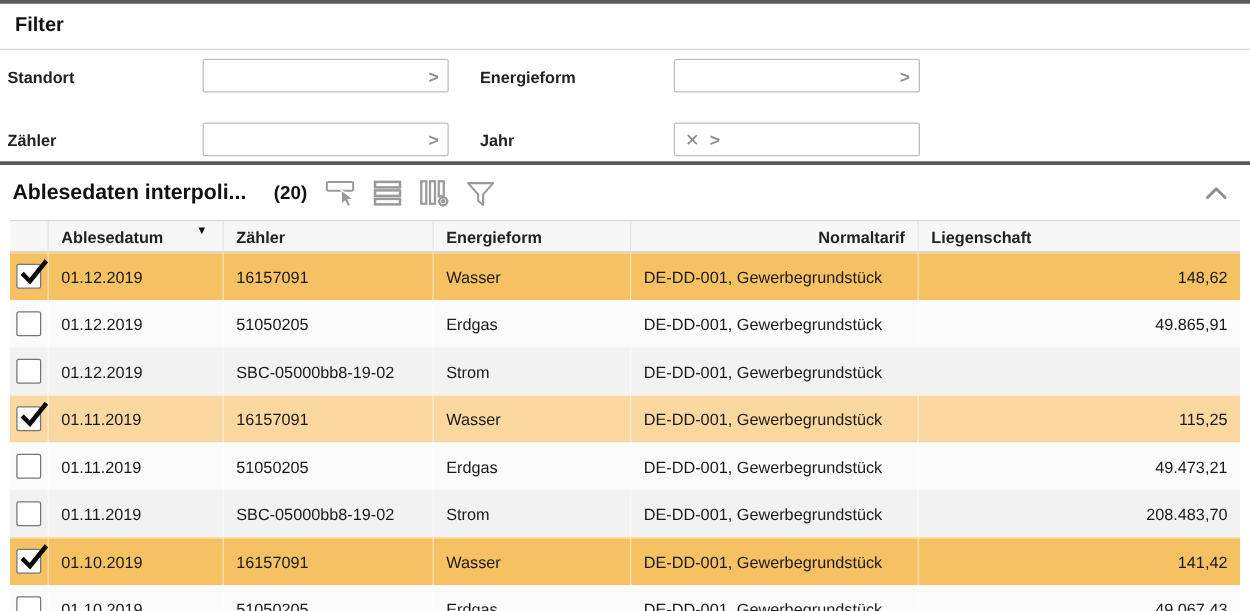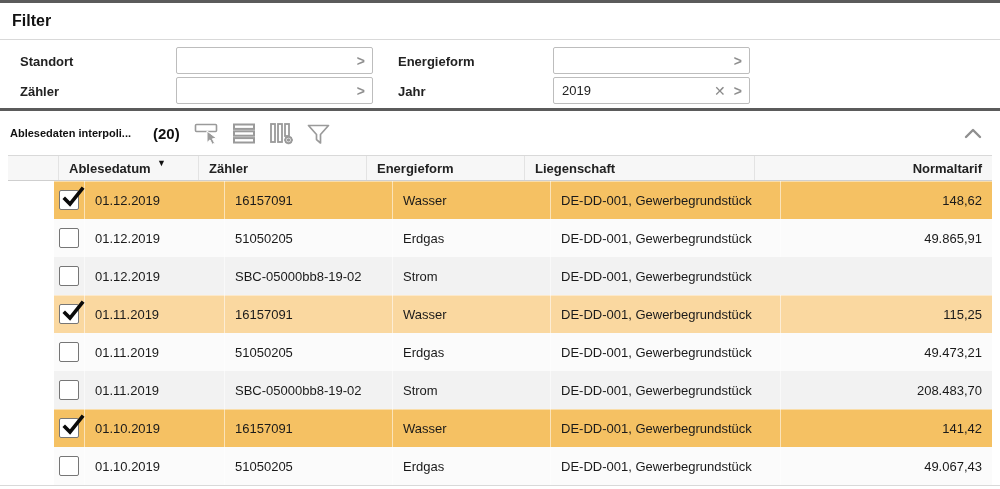--- a/index.html
+++ b/index.html
@@ -8,63 +8,63 @@
     width:1000px; height:489px; overflow:hidden;
     font-family:"Liberation Sans", sans-serif;
     font-size:13px; color:#1a1a1a; background:#fff;
   }
   .panel-border { height:3px; background:#5b5b5b; }
 
   
   .filter-title { font-size:16px; font-weight:bold; padding:9px 12px 9px; color:#111; }
   .filter-form {
     border-top:1px solid #d9d9d9;
-    padding:7px 0 4px 20px;
+    padding:7px 0 4px 6px;
     display:grid;
     grid-template-columns:156px 197px 25px 155px 197px;
-    row-gap:3px;
+    row-gap:24px;
     align-items:center;
   }
   .f-label { font-weight:bold; color:#222; padding-top:1px; }
   .input-box {
     height:27px; border:1px solid #bdbdbd; border-radius:2px; background:#fff;
     display:flex; align-items:center; padding:0 7px 0 8px; gap:8px;
   }
   .input-box input {
     border:none; outline:none; flex:1; min-width:0;
     font:inherit; color:#222; background:transparent; padding:0;
   }
   .vh-btn {
     color:#8f8f8f; font-weight:bold; font-size:14px; line-height:1;
     cursor:pointer; user-select:none; flex:0 0 auto;
   }
   .clear-btn { font-size:14px; font-weight:normal; color:#8a8a8a; }
 
   
   .panel2-header { display:flex; align-items:center; height:44px; padding:0 16px 0 10px; }
-  .panel2-title { font-size:11px; font-weight:bold; color:#111; white-space:nowrap; }
+  .panel2-title { font-size:17px; font-weight:bold; color:#111; white-space:nowrap; }
   .panel2-count { font-size:15px; font-weight:bold; color:#111; margin-left:22px; }
   .toolbar { display:flex; align-items:center; gap:9px; margin-left:14px; }
   .tb-icon { width:28px; height:26px; display:flex; align-items:center; justify-content:center; cursor:pointer; }
   .hdr-spacer { flex:1; }
   .collapse-btn { cursor:pointer; display:flex; align-items:center; }
 
   .tbl { padding:0 8px; }
   .grid-cols { display:grid; grid-template-columns:30px 140px 168px 158px 230px 1fr; }
   .thead {
     background:#f7f7f7;
     border-top:1px solid #d9d9d9; border-bottom:1px solid #cfcfcf;
     height:26px; align-items:center; font-weight:bold; color:#222;
   }
   .th { padding:0 10px; white-space:nowrap; overflow:hidden; height:100%; display:flex; align-items:center; }
-  .thead > .th + .th { border-left:1px solid #e3e3e3;margin-left:20px; }
+  .thead > .th + .th { border-left:1px solid #e3e3e3; }
   .th.num { justify-content:flex-end; }
   .sort-arrow { margin-left:auto; font-size:9px; line-height:1; color:#111; align-self:flex-start; margin-top:3px; padding-right:2px; }
 
-  .row { height:38px; align-items:center; cursor:pointer;margin-left:46px; }
+  .row { height:38px; align-items:center; cursor:pointer; }
   .row > div {
     padding:0 10px; white-space:nowrap; overflow:hidden; text-overflow:ellipsis;
     height:100%; display:flex; align-items:center;
   }
   .row > div + div { border-left:1px solid rgba(255,255,255,0.55); }
   .row > .cell-num { justify-content:flex-end; }
   .row.sel-dark  { background:#F5C163; box-shadow:inset 0 1px 0 rgba(255,255,255,0.45); }
   .row.sel-light { background:#FAD8A0; box-shadow:inset 0 1px 0 rgba(255,255,255,0.45); }
   .row.alt   { background:#F2F2F2; }
   .row.plain { background:#FBFBFB; }
@@ -100,21 +100,20 @@
     </div>
 
     <div class="f-label">Zähler</div>
     <div class="input-box">
       <input value="" style="">
       <span class="vh-btn">&gt;</span>
     </div>
     <div></div>
     <div class="f-label">Jahr</div>
     <div class="input-box">
-      <input value="2019" style="">
       <span class="vh-btn clear-btn">✕</span>
       <span class="vh-btn">&gt;</span>
     </div>
   </div>
 </div>
 
 <div>
   <div class="panel-border"></div>
 
   <div class="panel2-header">
@@ -162,22 +161,22 @@
 
   <div class="tbl">
     <div class="thead grid-cols">
       <div class="th"></div>
       <div class="th">
         <span>Ablesedatum</span>
         <span class="sort-arrow">▼</span>
       </div>
       <div class="th">Zähler</div>
       <div class="th">Energieform</div>
+      <div class="th num">Normaltarif</div>
       <div class="th">Liegenschaft</div>
-      <div class="th num">Normaltarif</div>
     </div>
     <div>
         <div class="row grid-cols sel-dark">
     <div class="cell-cb">
       <span class="cb checked">
         <svg width="24" height="24" viewBox="0 0 24 24" fill="none" stroke="#0a0a0a" stroke-width="3.6" stroke-linecap="square">
           <polyline points="4,14 9,19 21,4"></polyline>
         </svg>
       </span>
     </div>

